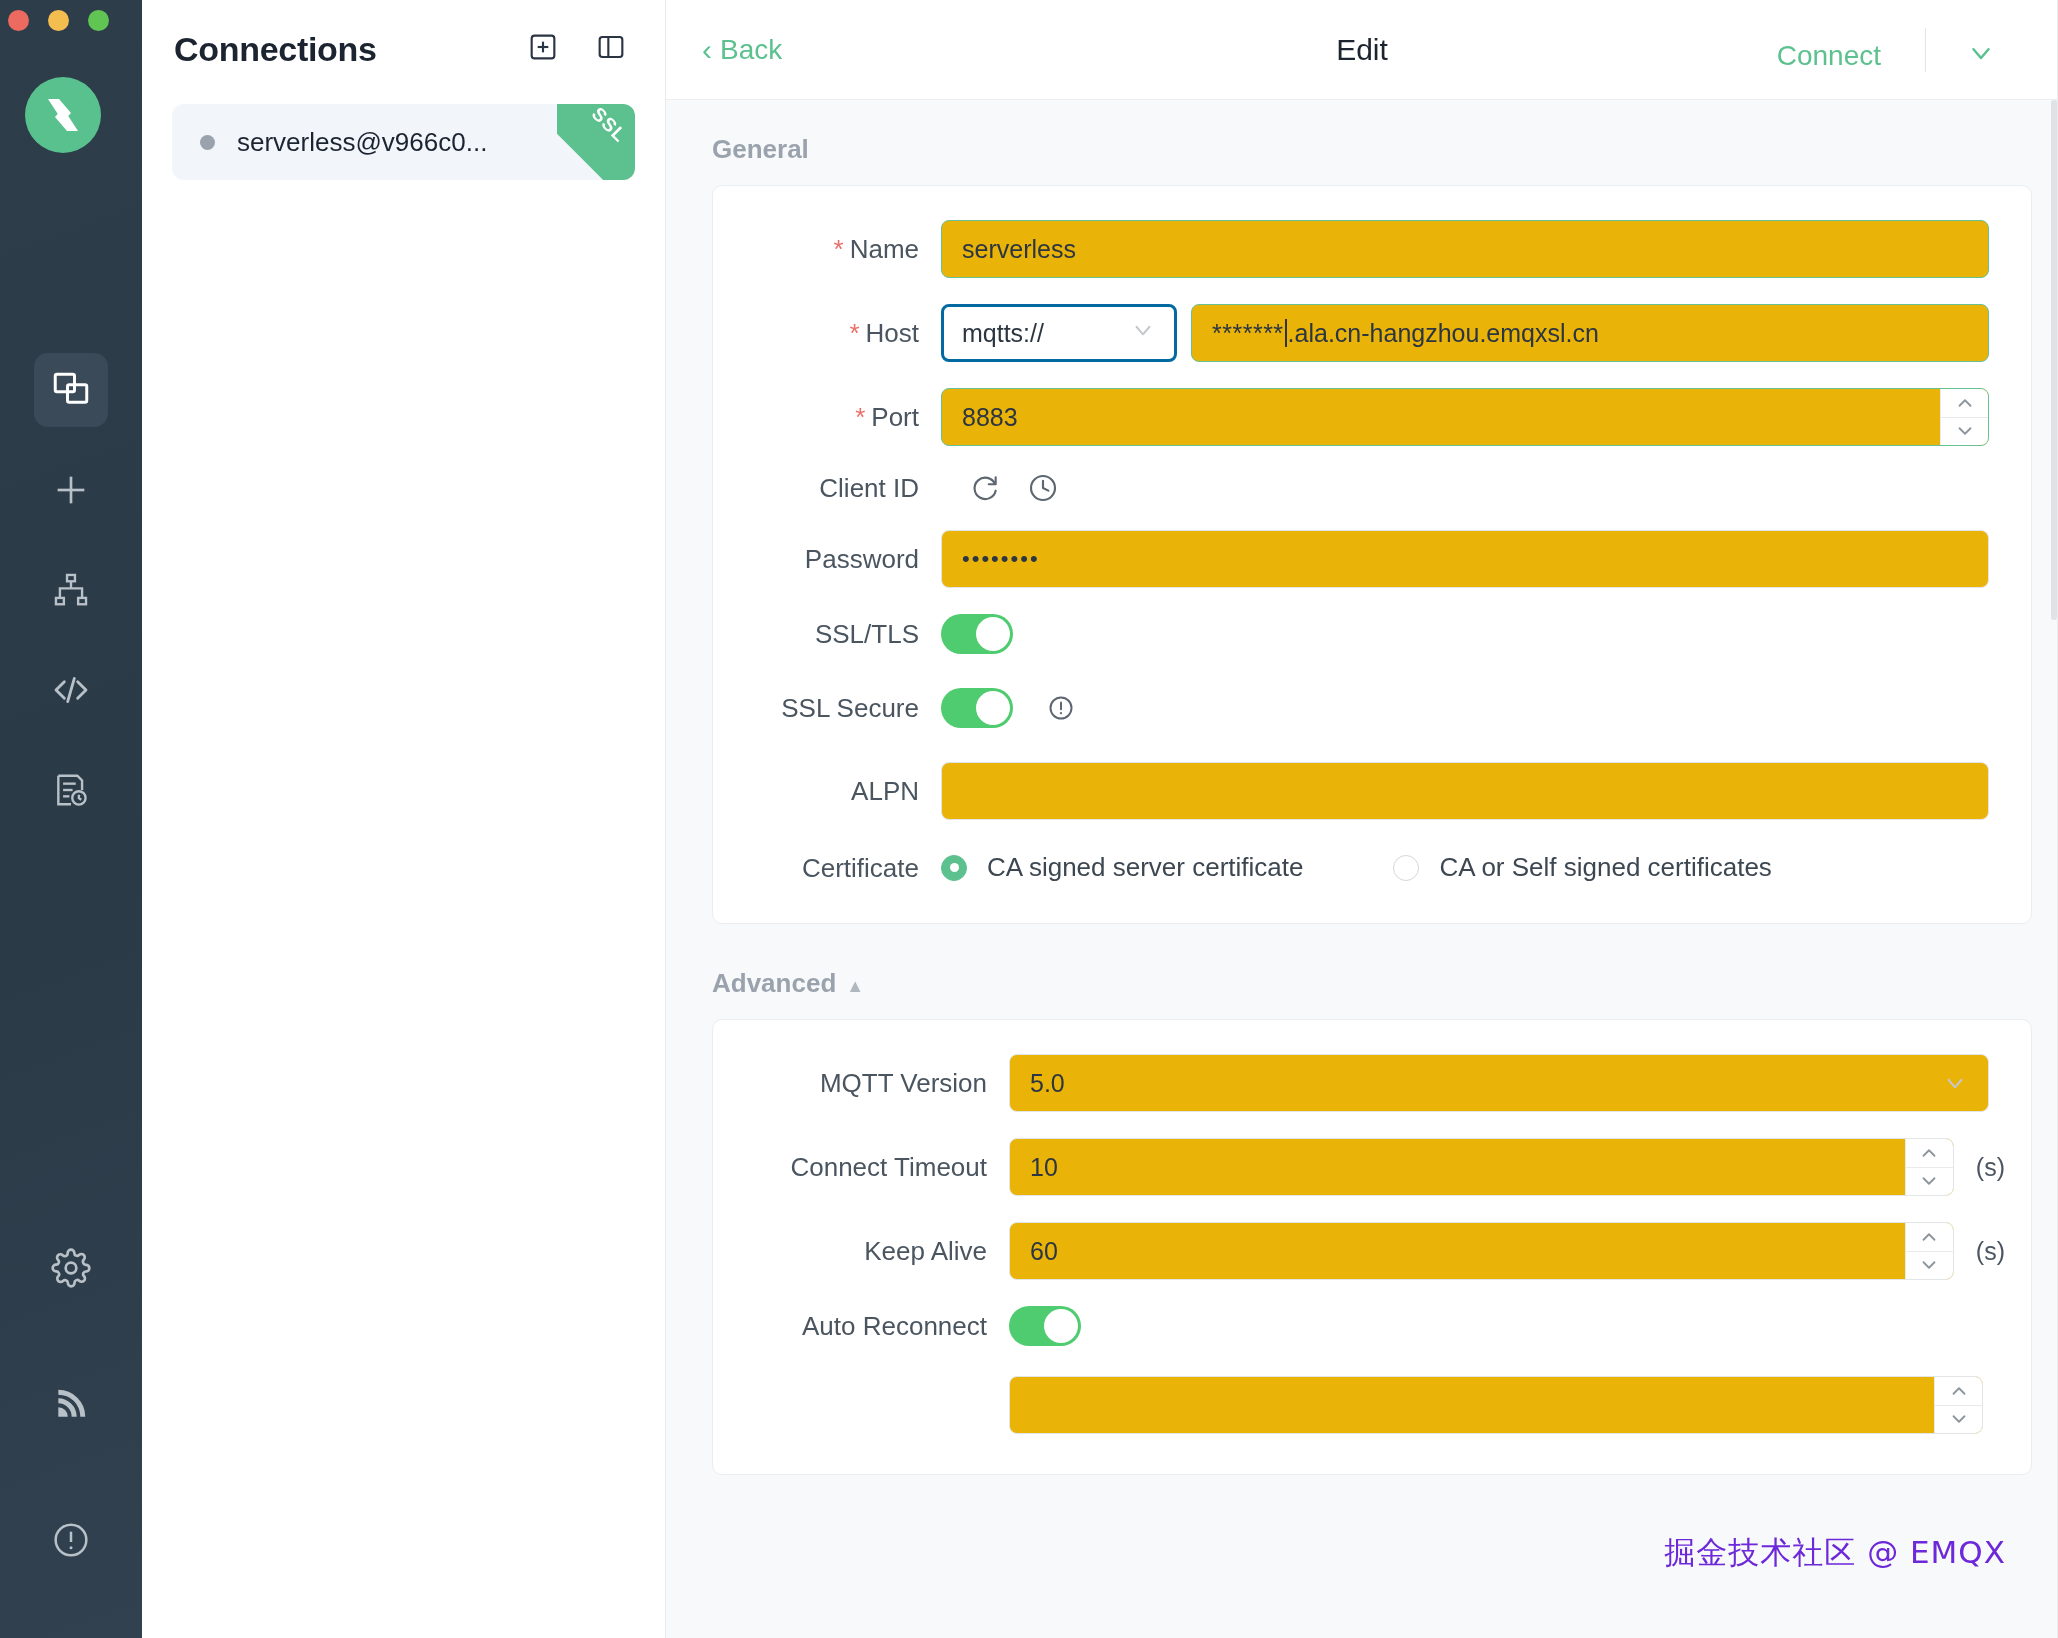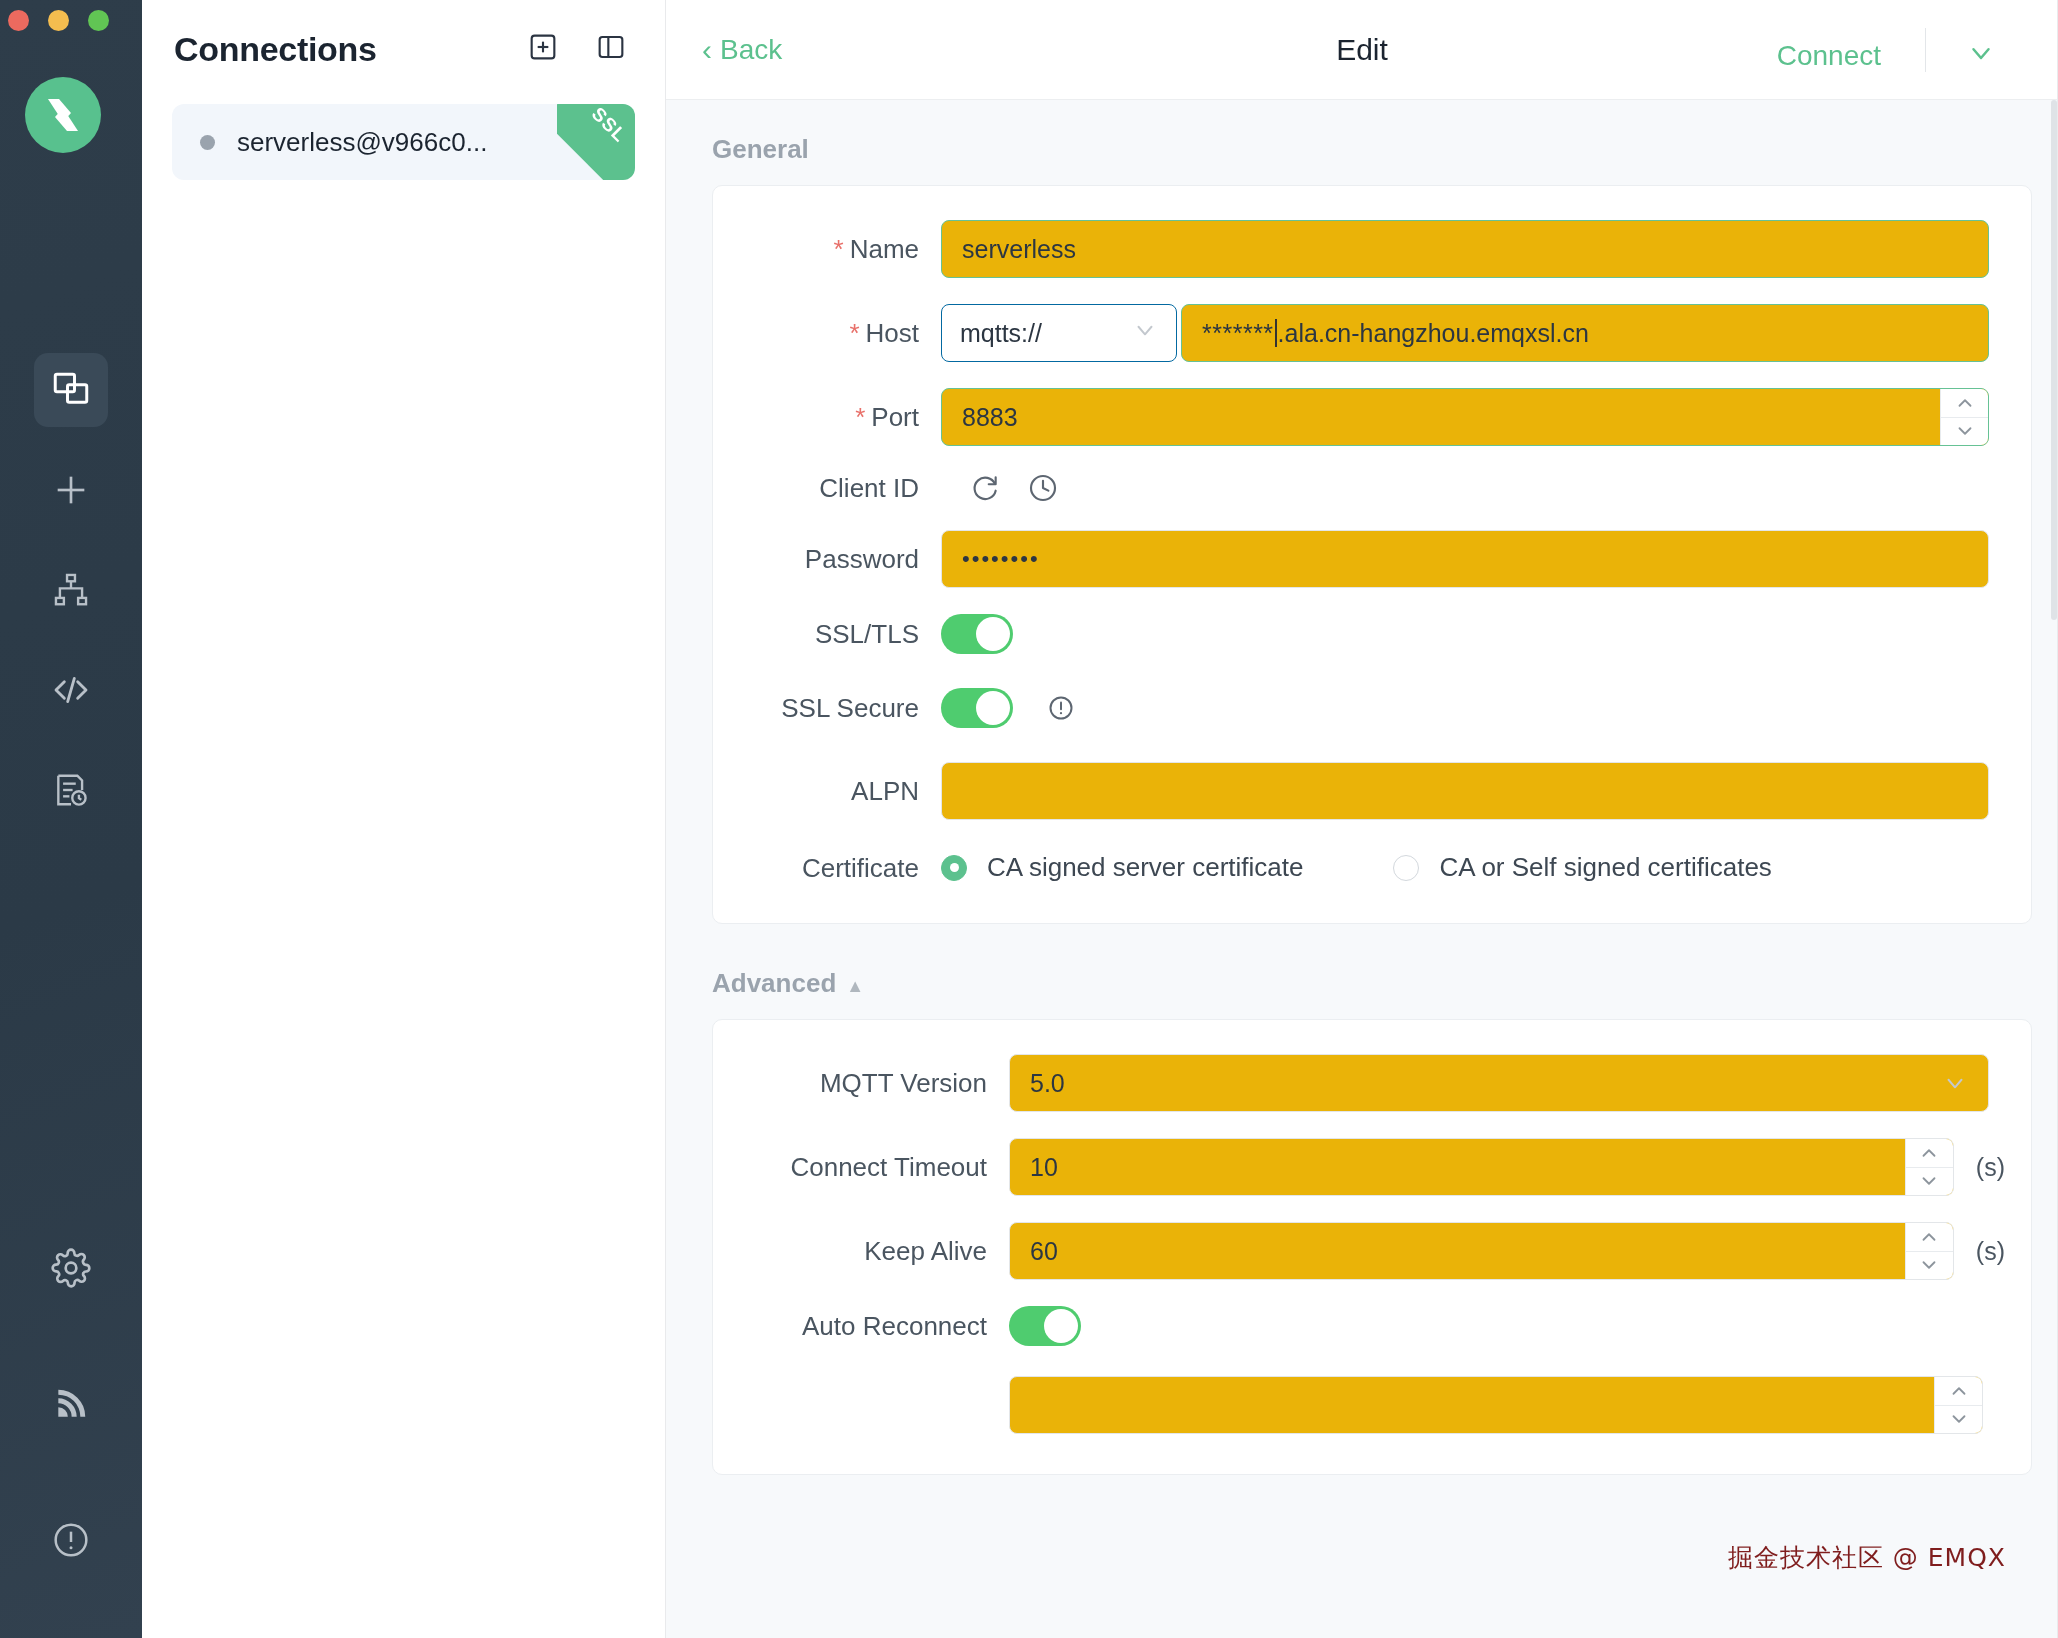--- a/index.html
+++ b/index.html
@@ -126,23 +126,23 @@
 
   .inp {
     height: 58px; border: 1px solid #e3e6e9; border-radius: 8px;
     background: #eab308; display: flex; align-items: center;
     padding: 0 20px; font-size: 25px; color: #2c3642; width: 100%;
   }
   .inp.green { border-color: #66c295; }
   .inp .ph { color: #b5bbc2; }
 
   .sel {
-    height: 58px; border: 1px solid #0369a1; border-radius: 8px;
+    height: 58px; border: 3px solid #0369a1; border-radius: 8px;
     width: 236px; flex: 0 0 236px; display: flex; align-items: center;
-    padding: 0 18px; font-size: 25px; color: #2c3642; margin-right: 4px;
+    padding: 0 18px; font-size: 25px; color: #2c3642; margin-right: 14px;
     background: #fff;
   }
   .sel .chev { margin-left: auto; color: #c3c8ce; }
 
   .host-inp { flex: 1; }
   .host-mask { letter-spacing: 0.5px; }
   .caret-bar { display: inline-block; width: 2px; height: 28px; background: #333; vertical-align: -5px; margin: 0 1px; }
 
   .spin-wrap { position: relative; flex: 1; display: flex; }
   .spinner {
@@ -174,21 +174,21 @@
     width: 26px; height: 26px; border-radius: 50%;
     border: 1px solid #d3d8dd; background: #fff; flex: 0 0 26px;
     display: flex; align-items: center; justify-content: center;
   }
   .rdot.on { background: #5cc18e; border-color: #5cc18e; }
   .rdot.on::after { content: ""; width: 9px; height: 9px; border-radius: 50%; background: #ffffff; }
   .rlabel { margin-left: 20px; font-size: 26px; color: #3d4752; }
 
   .watermark {
     position: absolute; right: 52px; bottom: 64px;
-    font-size: 25px; color: #7f1d1d; letter-spacing: 1px;
+    font-size: 31px; color: #6d28d9; letter-spacing: 1px;
     font-family: "DejaVu Sans", sans-serif;
   }
 
   .vscroll {
     position: absolute; right: 0; top: 100px; width: 8px; height: 1538px;
     background: transparent;
   }
   .vscroll i {
     position: absolute; top: 0; left: 1px; width: 6px; height: 520px;
     border-radius: 3px; background: #dfe3e7; display: block;

